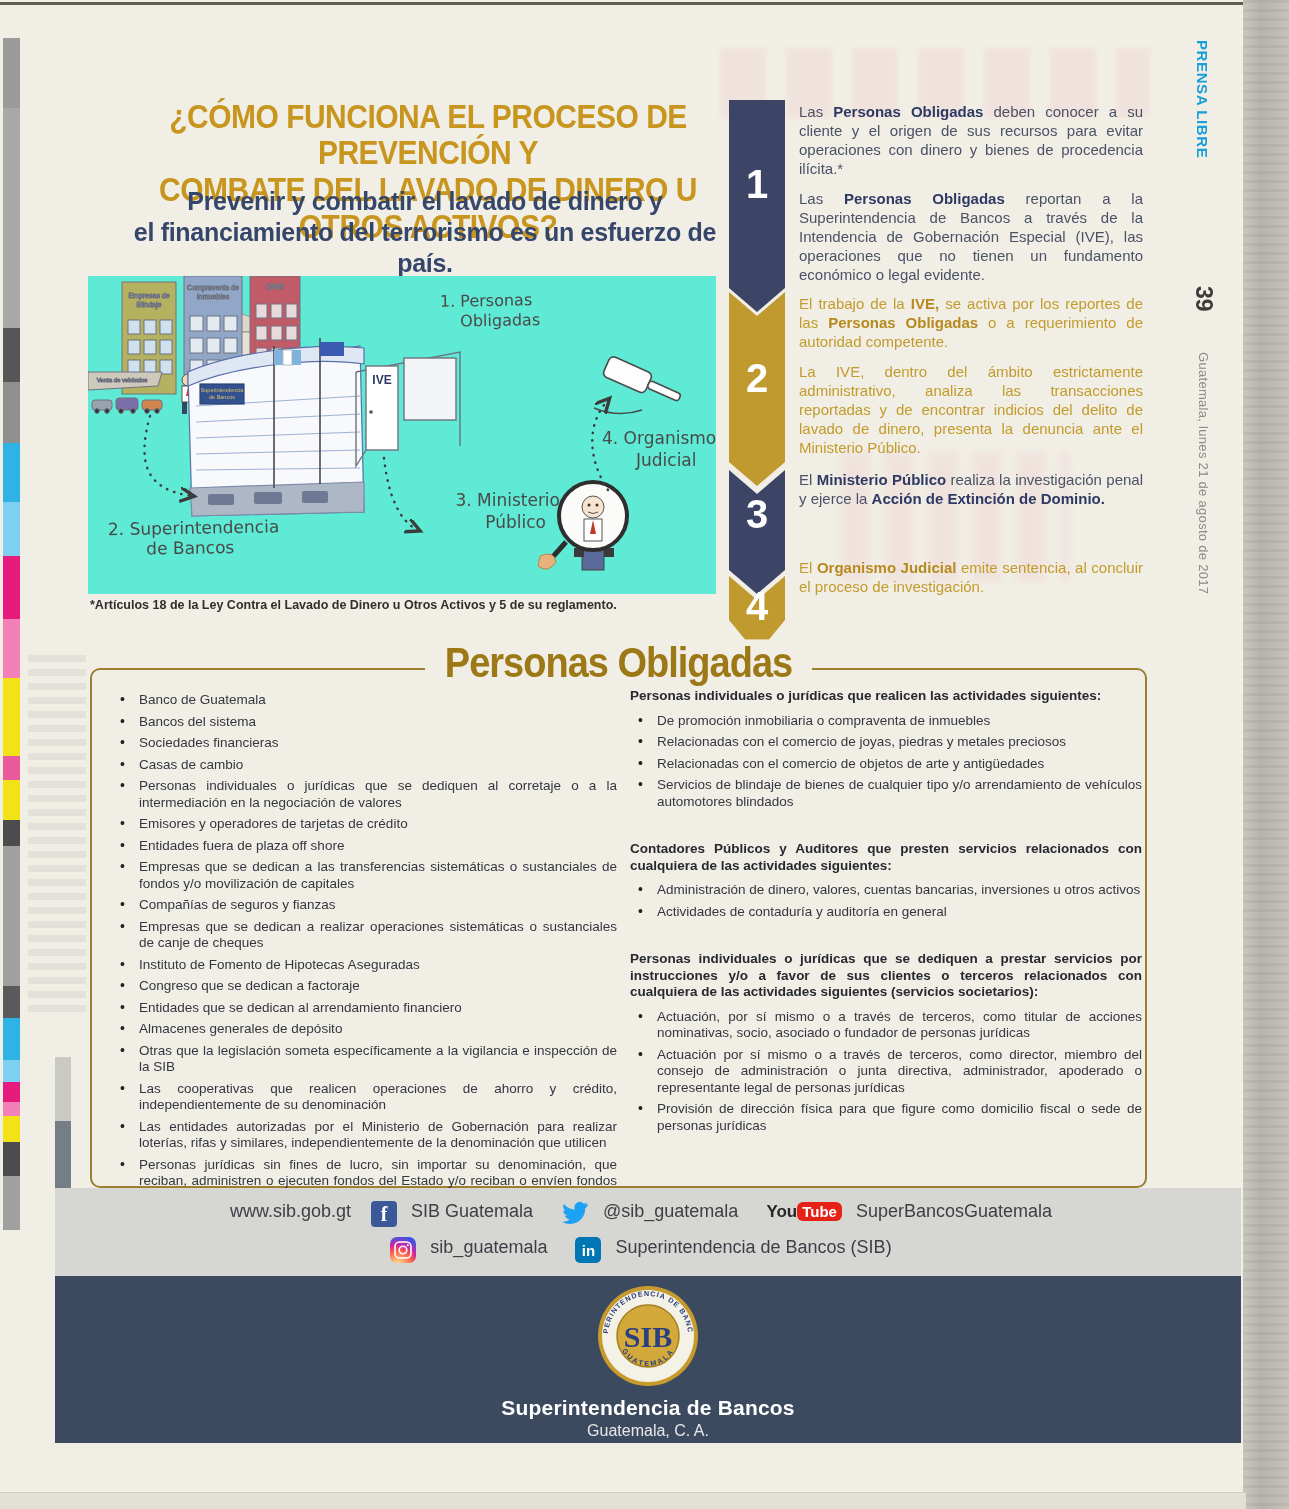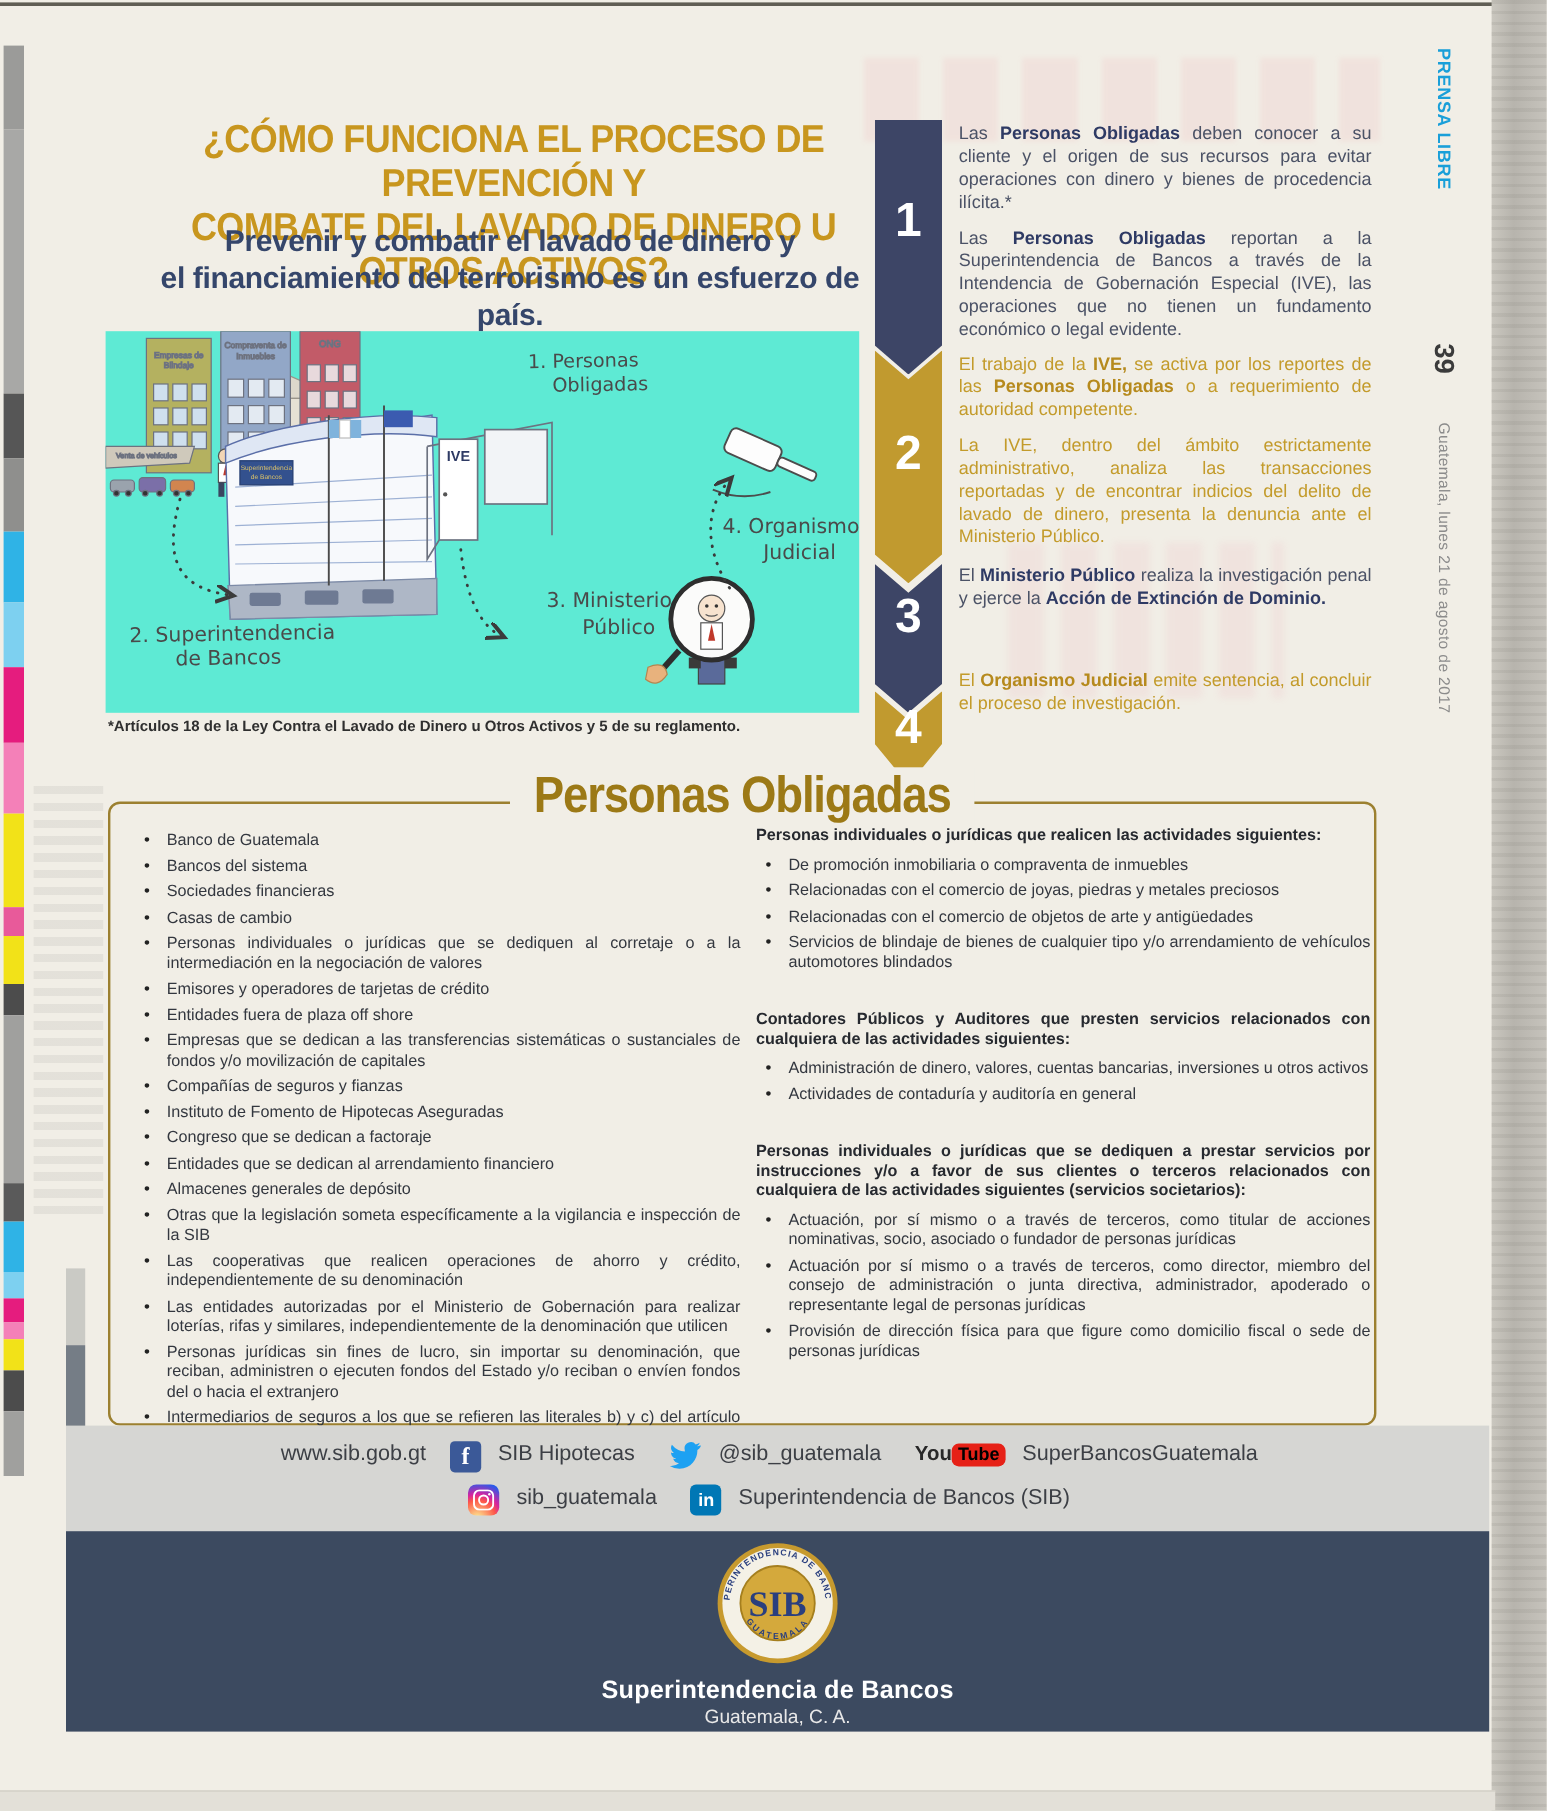--- a/index.html
+++ b/index.html
@@ -75,21 +75,21 @@
   
   .social{left:55px;top:1188px;width:1186px;height:88px;background:#d6d6d3;
       display:flex;flex-direction:column;align-items:center;justify-content:center;gap:7px;}
   .srow{display:flex;gap:14px;font-size:18px;color:#3c3f45;}
   .srow .handle{margin-right:14px;}
   .ic{width:26px;height:26px;border-radius:5px;display:inline-flex;align-items:center;justify-content:center;
       color:#fff;font-weight:bold;}
   .ic-fb{background:#3b5998;border-radius:4px;font-size:20px;font-family:"Liberation Serif",serif;}
   .ic-li{background:#0077b5;font-size:15px;}
   .yt-you{font-weight:bold;color:#282828;font-size:17px;}
-  .yt-tube{background:#e62117;color:#000000;border-radius:6px;padding:1px 5px;font-weight:bold;font-size:15px;}
+  .yt-tube{background:#e62117;color:#ffffff;border-radius:6px;padding:1px 5px;font-weight:bold;font-size:15px;}
   .ic-ig{background:radial-gradient(circle at 30% 110%,#fdf497 0%,#fd5949 45%,#d6249f 60%,#285AEB 90%);
       border-radius:7px;position:relative;}
   .ic-ig svg{display:block;}
   .website{font-size:18px;color:#3c3f45;margin-right:6px;}
 
   
   .nfoot{left:55px;top:1276px;width:1186px;height:167px;background:#3c4a60;text-align:center;color:#fff;}
   .nfoot .org{margin-top:4px;font-size:21px;font-weight:bold;letter-spacing:.2px;}
   .nfoot .loc{font-size:16px;color:#e8e8e8;margin-top:2px;}
   .seal{margin-top:8px;}
@@ -365,20 +365,21 @@
     <ul>
         <li>Banco de Guatemala</li>
         <li>Bancos del sistema</li>
         <li>Sociedades financieras</li>
         <li>Casas de cambio</li>
         <li>Personas individuales o jurídicas que se dediquen al corretaje o a la intermediación en la negociación de valores</li>
         <li>Emisores y operadores de tarjetas de crédito</li>
         <li>Entidades fuera de plaza off shore</li>
         <li>Empresas que se dedican a las transferencias sistemáticas o sustanciales de fondos y/o movilización de capitales</li>
         <li>Compañías de seguros y fianzas</li>
+        <li>Empresas que se dedican a realizar operaciones sistemáticas o sustanciales de canje de cheques</li>
         <li>Instituto de Fomento de Hipotecas Aseguradas</li>
         <li>Congreso que se dedican a factoraje</li>
         <li>Entidades que se dedican al arrendamiento financiero</li>
         <li>Almacenes generales de depósito</li>
         <li>Otras que la legislación someta específicamente a la vigilancia e inspección de la SIB</li>
         <li>Las cooperativas que realicen operaciones de ahorro y crédito, independientemente de su denominación</li>
         <li>Las entidades autorizadas por el Ministerio de Gobernación para realizar loterías, rifas y similares, independientemente de la denominación que utilicen</li>
         <li>Personas jurídicas sin fines de lucro, sin importar su denominación, que reciban, administren o ejecuten fondos del Estado y/o reciban o envíen fondos del o hacia el extranjero</li>
         <li>Intermediarios de seguros a los que se refieren las literales b) y c) del artículo 80 del Decreto Número 25-2010, del Congreso de la República, Ley de la Actividad Aseguradora (agente de seguros independiente y corredores de seguros)</li>
       </ul>
@@ -403,21 +404,21 @@
         <li>Actuación, por sí mismo o a través de terceros, como titular de acciones nominativas, socio, asociado o fundador de personas jurídicas</li>
         <li>Actuación por sí mismo o a través de terceros, como director, miembro del consejo de administración o junta directiva, administrador, apoderado o representante legal de personas jurídicas</li>
         <li>Provisión de dirección física para que figure como domicilio fiscal o sede de personas jurídicas</li>
       </ul>
   </div>
 
   <div class="abs social">
     <div class="srow">
       <span class="website">www.sib.gob.gt</span>
       <span class="ic ic-fb">f</span>
-      <span class="handle">SIB Hipotecas</span>
+      <span class="handle">SIB Guatemala</span>
       <span>
         <svg width="28" height="24" viewBox="0 0 24 20">
             <path d="M23 2.6c-.8.4-1.7.6-2.6.8A4.6 4.6 0 0 0 22.4.9c-.9.5-1.9.9-2.9 1.1A4.5 4.5 0 0 0 11.7 6c0 .4 0 .7.1 1A12.8 12.8 0 0 1 2.5 2.2 4.5 4.5 0 0 0 3.9 8.2c-.7 0-1.4-.2-2-.5v.1c0 2.2 1.5 4 3.6 4.4-.4.1-.8.2-1.2.2-.3 0-.6 0-.9-.1.6 1.8 2.3 3.1 4.2 3.2A9.1 9.1 0 0 1 1 17.4 12.8 12.8 0 0 0 7.9 19.4c8.3 0 12.8-6.9 12.8-12.8v-.6c.9-.6 1.6-1.4 2.3-2.4z" fill="#1da1f2"></path>
           </svg>
       </span>
       <span class="handle">@sib_guatemala</span>
       <span><span class="yt-you">You</span><span class="yt-tube">Tube</span></span>
       <span class="handle">SuperBancosGuatemala</span>
     </div>
     <div class="srow">

